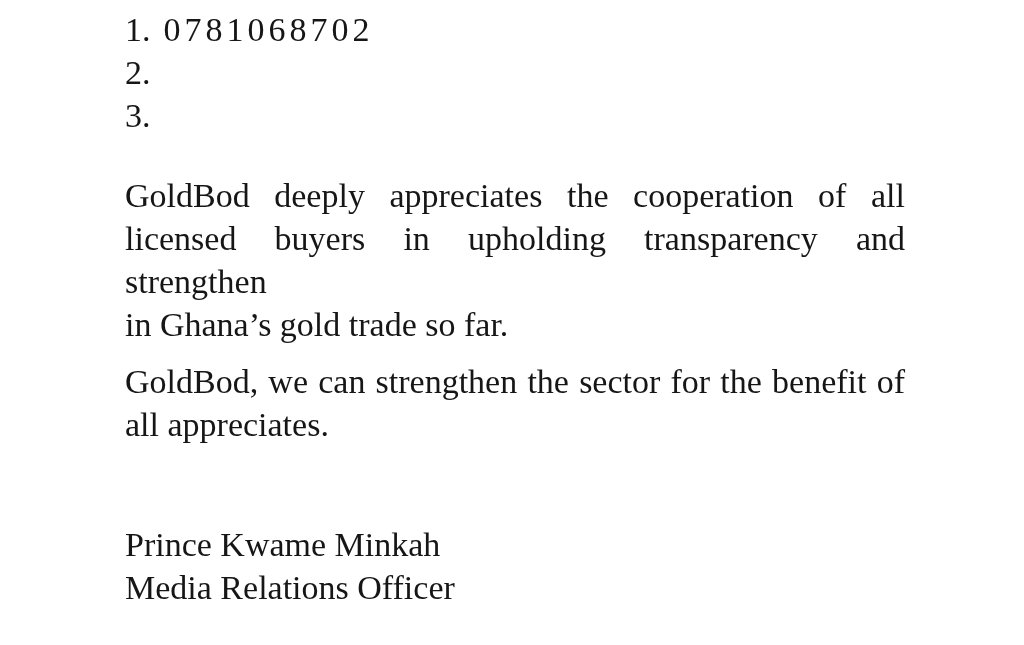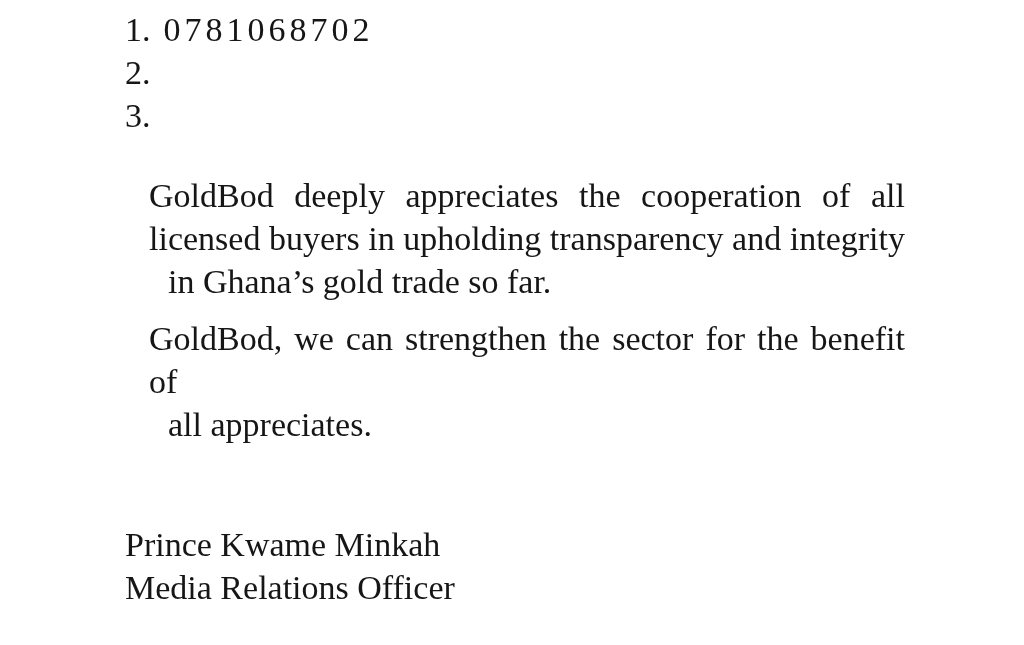--- a/index.html
+++ b/index.html
@@ -39,26 +39,24 @@
   .contact-row .number {
     letter-spacing: 4px;
   }
   .paragraph {
     margin: 0 0 14px 0;
   }
   .jline {
     display: block;
     text-align: justify;
     text-align-last: justify;
-    margin-left: 24px;
   }
   .jline-last {
     display: block;
     text-align: left;
-    margin-left: 43px;
   }
   .signature {
     margin-top: 77px;
   }
   .sig-line {
     display: block;
   }
 </style>
 </head>
 <body>
@@ -74,21 +72,21 @@
       <div class="contact-row">
         <span class="marker">2.</span>
       </div>
       <div class="contact-row">
         <span class="marker">3.</span>
       </div>
     </div>
 
     <div class="paragraph">
       <span class="jline">GoldBod deeply appreciates the cooperation of all</span>
-      <span class="jline">licensed buyers in upholding transparency and integrity</span>
+      <span class="jline">licensed buyers in upholding transparency and strengthen</span>
       <span class="jline-last">in Ghana’s gold trade so far.</span>
     </div>
 
     <div class="paragraph">
       <span class="jline">GoldBod, we can strengthen the sector for the benefit of</span>
       <span class="jline-last">all appreciates.</span>
     </div>
 
     <div class="signature">
       <span class="sig-line">Prince Kwame Minkah</span>

